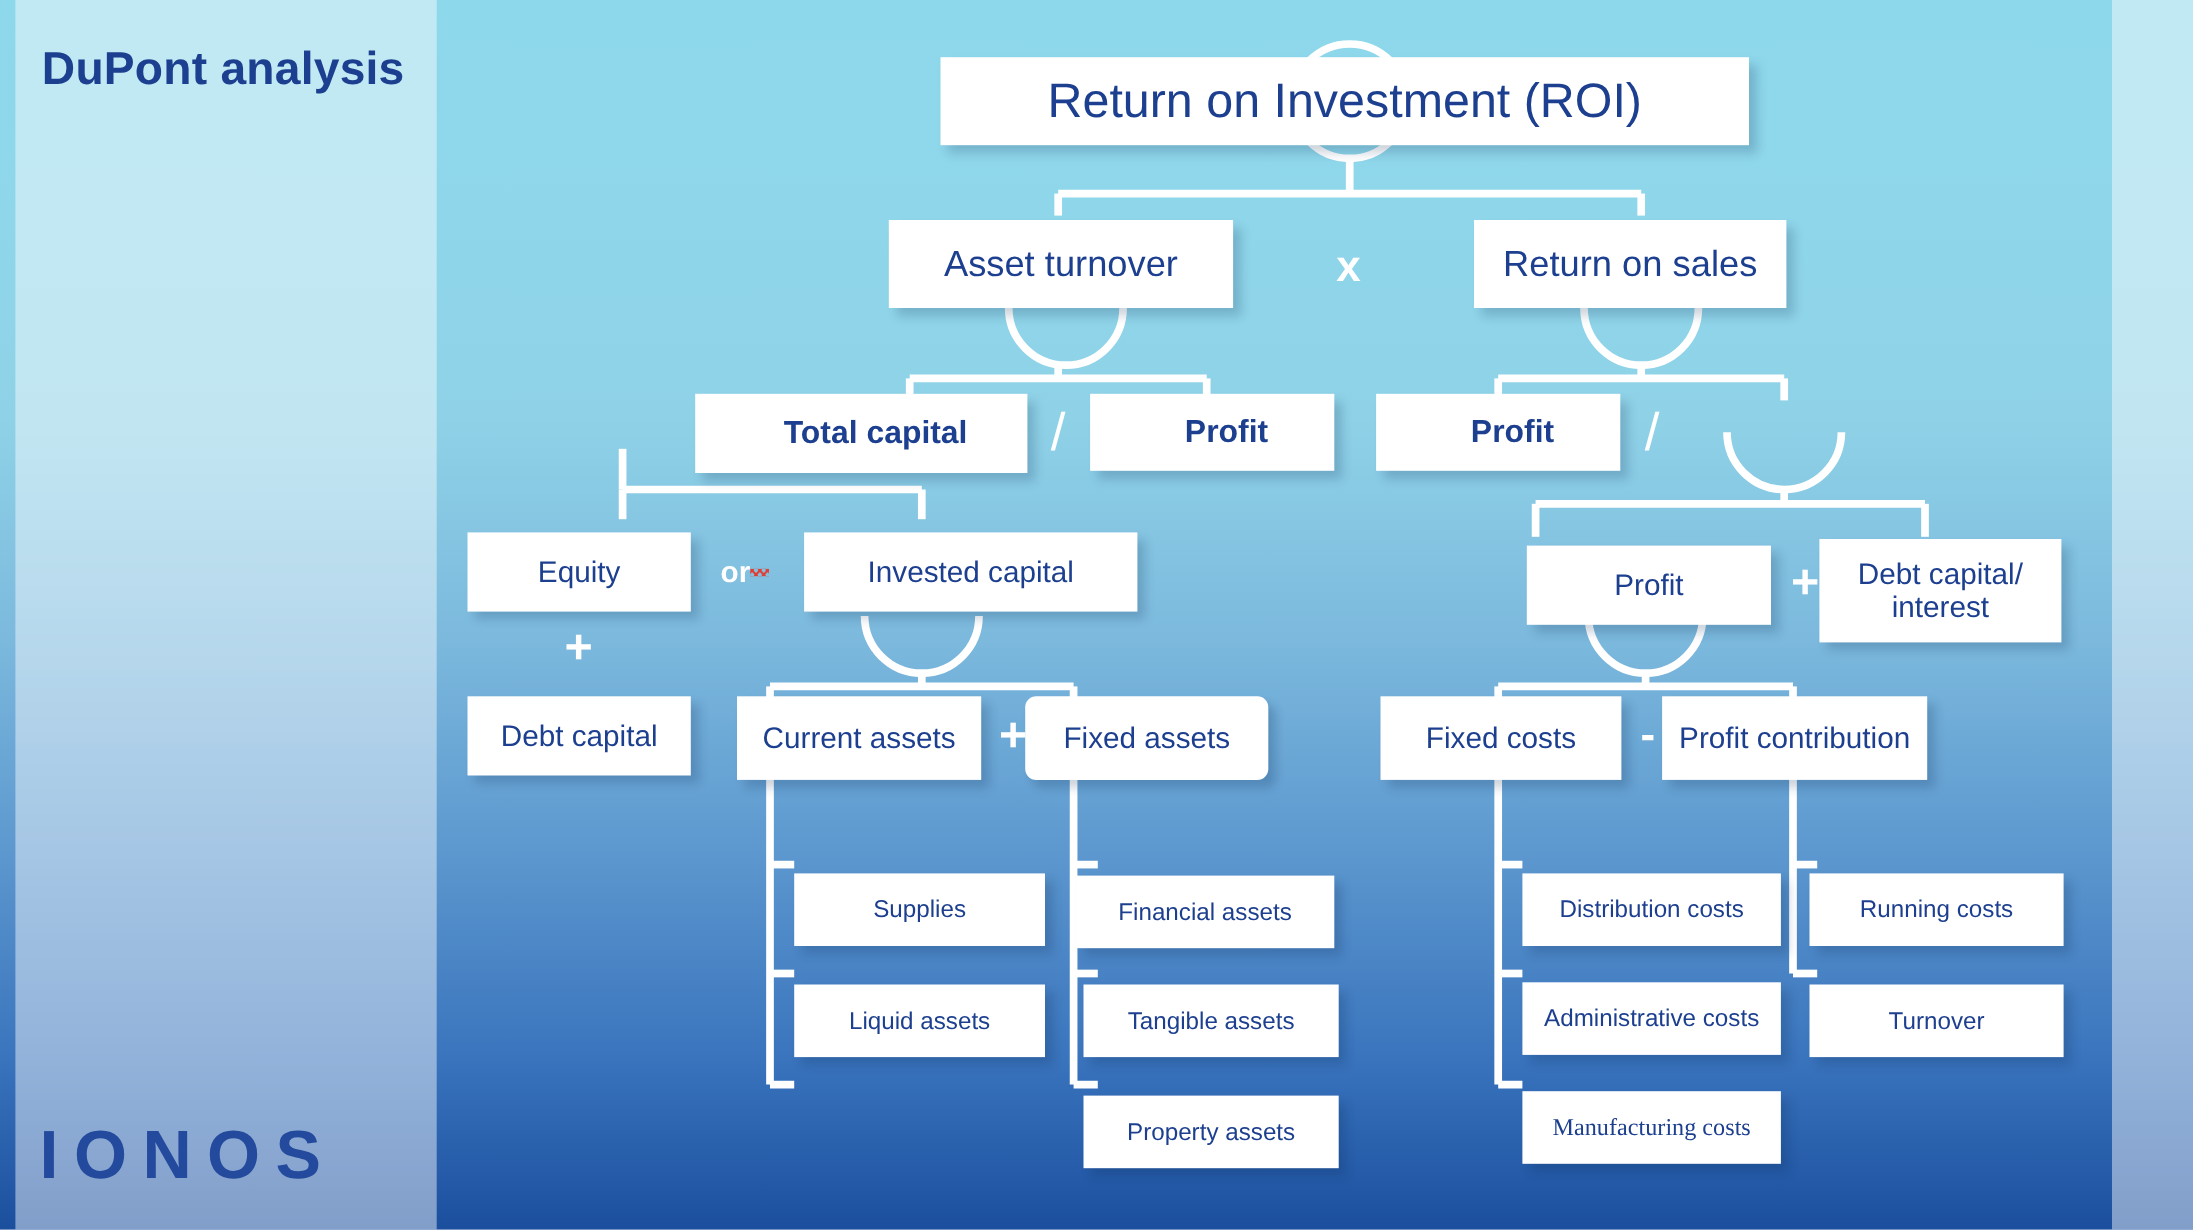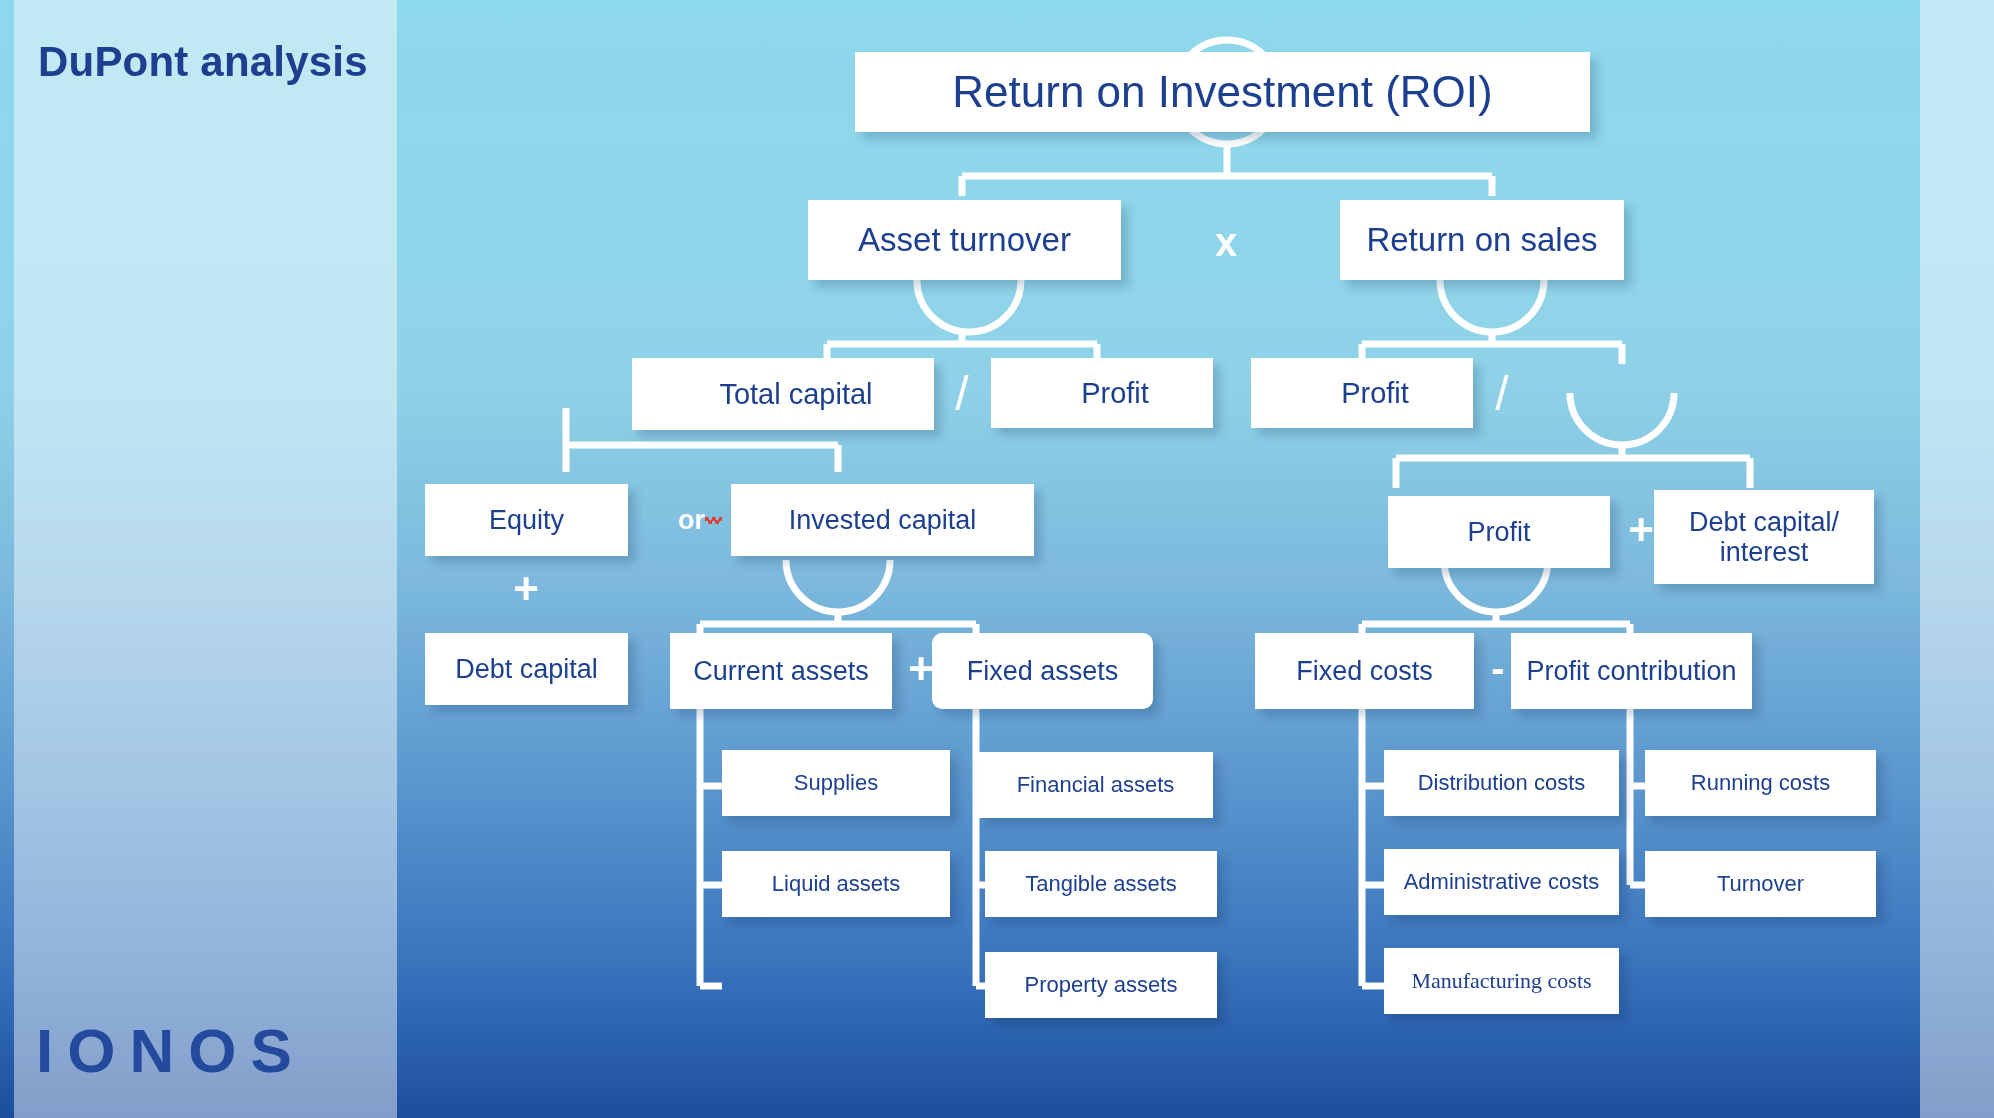--- a/index.html
+++ b/index.html
@@ -75,23 +75,23 @@
     display: flex;
     align-items: center;
     justify-content: center;
     text-align: center;
     box-sizing: border-box;
     padding: 2px 8px;
     line-height: 1.12;
   }
   .lvl0 { font-size: 44px; font-weight: 500; }
   .lvl1 { font-size: 33px; font-weight: 500; }
-  .lvl2 { font-size: 29px; font-weight: 400; padding-left: 34px; }
+  .lvl2 { font-size: 29px; font-weight: 700; padding-left: 34px; }
   .lvl3 { font-size: 27px; font-weight: 500; }
-  .lvl4 { font-size: 22px; font-weight: 500; }
+  .lvl4 { font-size: 22px; font-weight: 500; margin-top: 44px; }
 
   
   .op {
     position: absolute;
     color: #ffffff;
     font-weight: 700;
     display: flex;
     align-items: center;
     justify-content: center;
     text-align: center;
@@ -205,21 +205,21 @@
   <div class="node lvl1" style="left:1340px; top:200px; width:284px; height:80px;">Return on sales</div>
 
   <div class="node lvl2" style="left:632px; top:358px; width:302px; height:72px;">Total capital</div>
   <div class="op op-slash" style="left:940px; top:362px; width:44px; height:64px;">/</div>
   <div class="node lvl2" style="left:991px; top:358px; width:222px; height:70px;">Profit</div>
 
   <div class="node lvl2" style="left:1251px; top:358px; width:222px; height:70px;">Profit</div>
   <div class="op op-slash" style="left:1480px; top:362px; width:44px; height:64px;">/</div>
 
   <div class="node lvl3" style="left:425px; top:484px; width:203px; height:72px;">Equity</div>
-  <div class="op op-or" style="left:678px; top:498px; width:44px; height:44px;justify-content:flex-end;">
+  <div class="op op-or" style="left:655px; top:498px; width:44px; height:44px;justify-content:flex-end;">
     <span>or</span>
     <span class="squig"></span>
   </div>
   <div class="node lvl3" style="left:731px; top:484px; width:303px; height:72px;">Invested capital</div>
 
   <div class="op op-plus" style="left:500px; top:563px; width:52px; height:52px;">+</div>
 
   <div class="node lvl3" style="left:1388px; top:496px; width:222px; height:72px;">Profit</div>
   <div class="op op-plus" style="left:1615px; top:504px; width:52px; height:52px;">+</div>
   <div class="node lvl3" style="left:1654px; top:490px; width:220px; height:94px; white-space:pre-line;">Debt capital/

